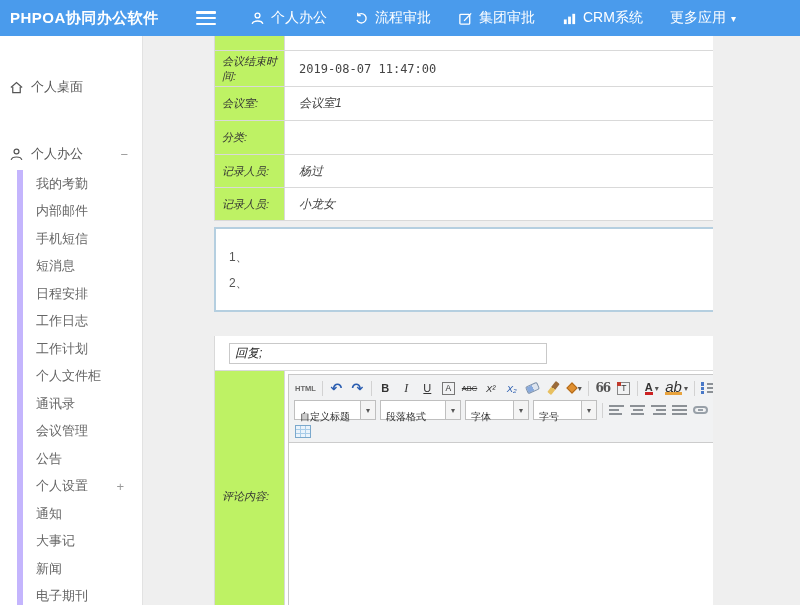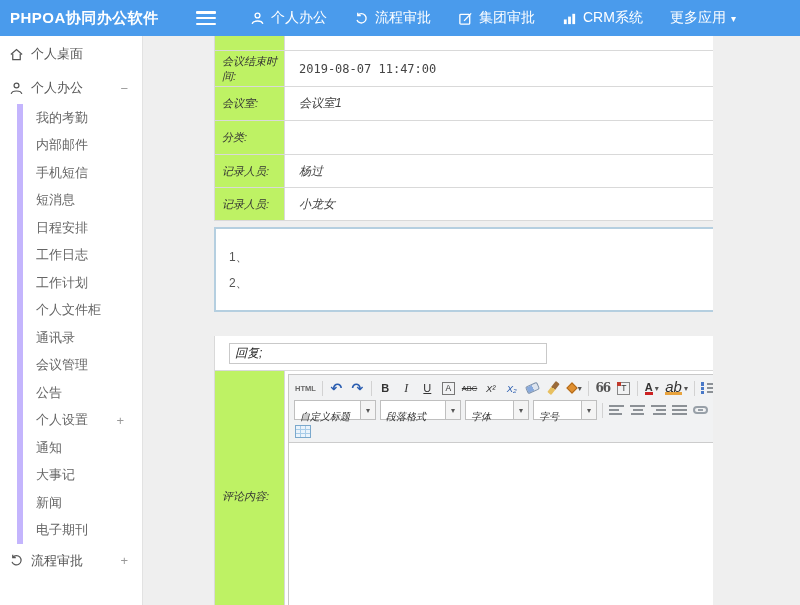--- a/index.html
+++ b/index.html
@@ -14,21 +14,21 @@
   .hamburger { width:20px; height:14px; margin-left:18px; display:flex; flex-direction:column; justify-content:space-between; cursor:pointer; }
   .hamburger i { display:block; height:2.5px; background:#fff; border-radius:1px; }
   .topnav { display:flex; align-items:center; margin-left:34px; }
   .topnav-item { display:flex; align-items:center; margin-right:27px; font-size:14px; cursor:pointer; white-space:nowrap; }
   .topnav-item svg { margin-right:6px; }
   .caret { font-size:10px; margin-left:5px; }
 
   
   .sidebar { position:absolute; top:36px; left:0; width:143px; bottom:0;
     background:#fff; border-right:1px solid #e2e2e2; color:#555; }
-  .side-item { display:flex; align-items:center; padding-left:9px; font-size:13px; cursor:pointer; position:relative; }
+  .side-item { display:flex; align-items:center; padding-left:9px; font-size:13px; cursor:pointer; position:relative;margin-top:33px; }
   .side-item svg { margin-right:7px; flex:0 0 auto; }
   .side-item .toggle { position:absolute; right:14px; color:#999; font-size:13px; }
   .item-desktop { height:36px; }
   .item-office { height:32px; }
   .submenu { border-left:6px solid #c4b5fd; margin-left:17px; }
   .sub-item { height:27.5px; display:flex; align-items:center; padding-left:13px; font-size:13px; color:#666; cursor:pointer; position:relative; }
   .sub-item .toggle { position:absolute; right:18px; color:#999; font-size:13px; }
   .item-workflow { height:33px; }
 
   
@@ -120,21 +120,21 @@
   .icon-img-up::after { content:""; position:absolute; right:-3px; bottom:-3px; width:7px; height:7px;
     border-radius:50%; background:#55aa33; border:1px solid #3d7d22; }
   .icon-media { width:13px; height:14px; border-radius:2px;
     background:linear-gradient(#4878c8 0 42%,#fff 42% 58%,#4878c8 58%); }
   .icon-grid { width:16px; height:13px; border:1px solid #7aa8cc; background:
     repeating-linear-gradient(to right,transparent 0 4px,#a8cce8 4px 5px),
     repeating-linear-gradient(to bottom,transparent 0 3px,#a8cce8 3px 4px),#eaf3fb; }
 
   .ksel { height:20px; border:1px solid #bfbfbf; background:#fff; display:inline-flex; align-items:stretch;
     margin:0 2px; cursor:pointer; }
-  .ksel .lbl { display:flex; align-items:center; padding:16px 5px; font-size:10px; font-style:italic; color:#333; }
+  .ksel .lbl { display:flex; align-items:center; padding:16px 5px; font-size:10px; color:#333; }
   .ksel .car { width:15px; border-left:1px solid #bfbfbf; background:#f4f4f4; display:flex;
     align-items:center; justify-content:center; font-size:8px; color:#555; }
   .w1 { width:65px; } .w2 { width:64px; } .w3 { width:47px; } .w4 { width:47px; }
 
   .editor-body { flex:1; background:#fff; cursor:text; }
   .tb-row3 { height:20px; }
 </style>
 </head>
 <body>
 

